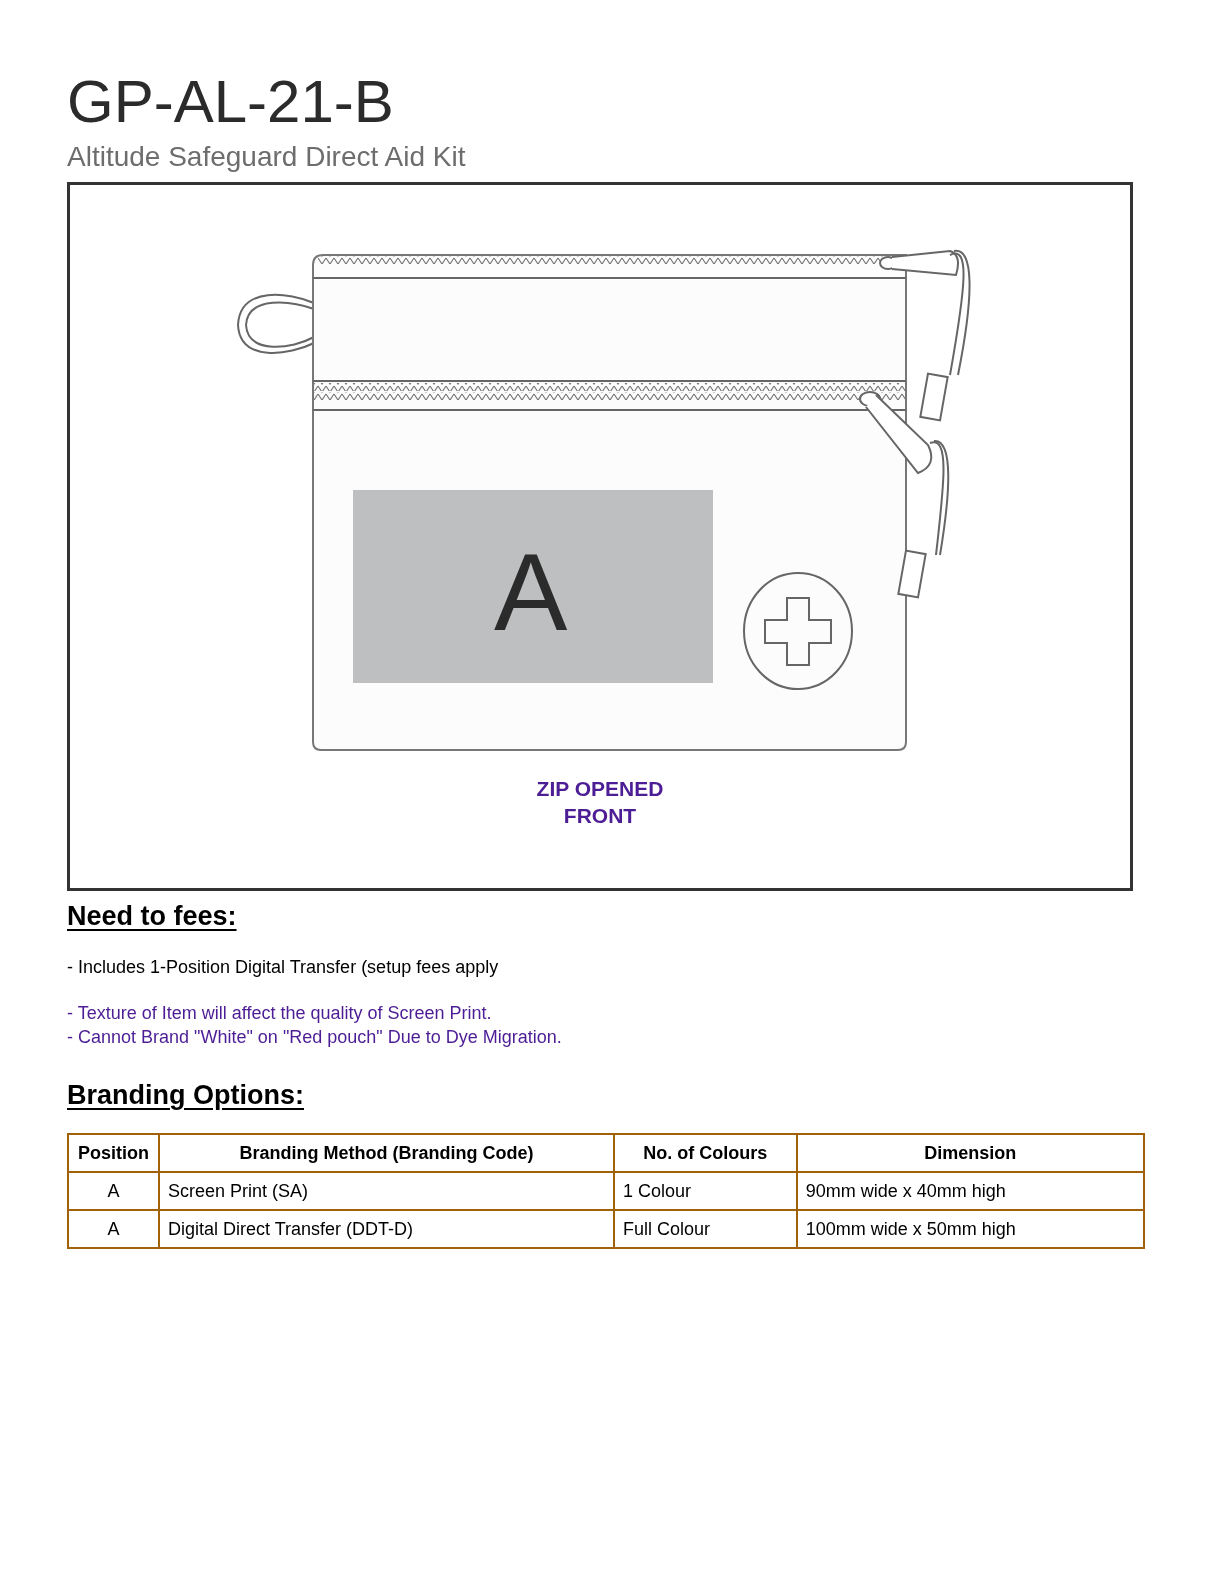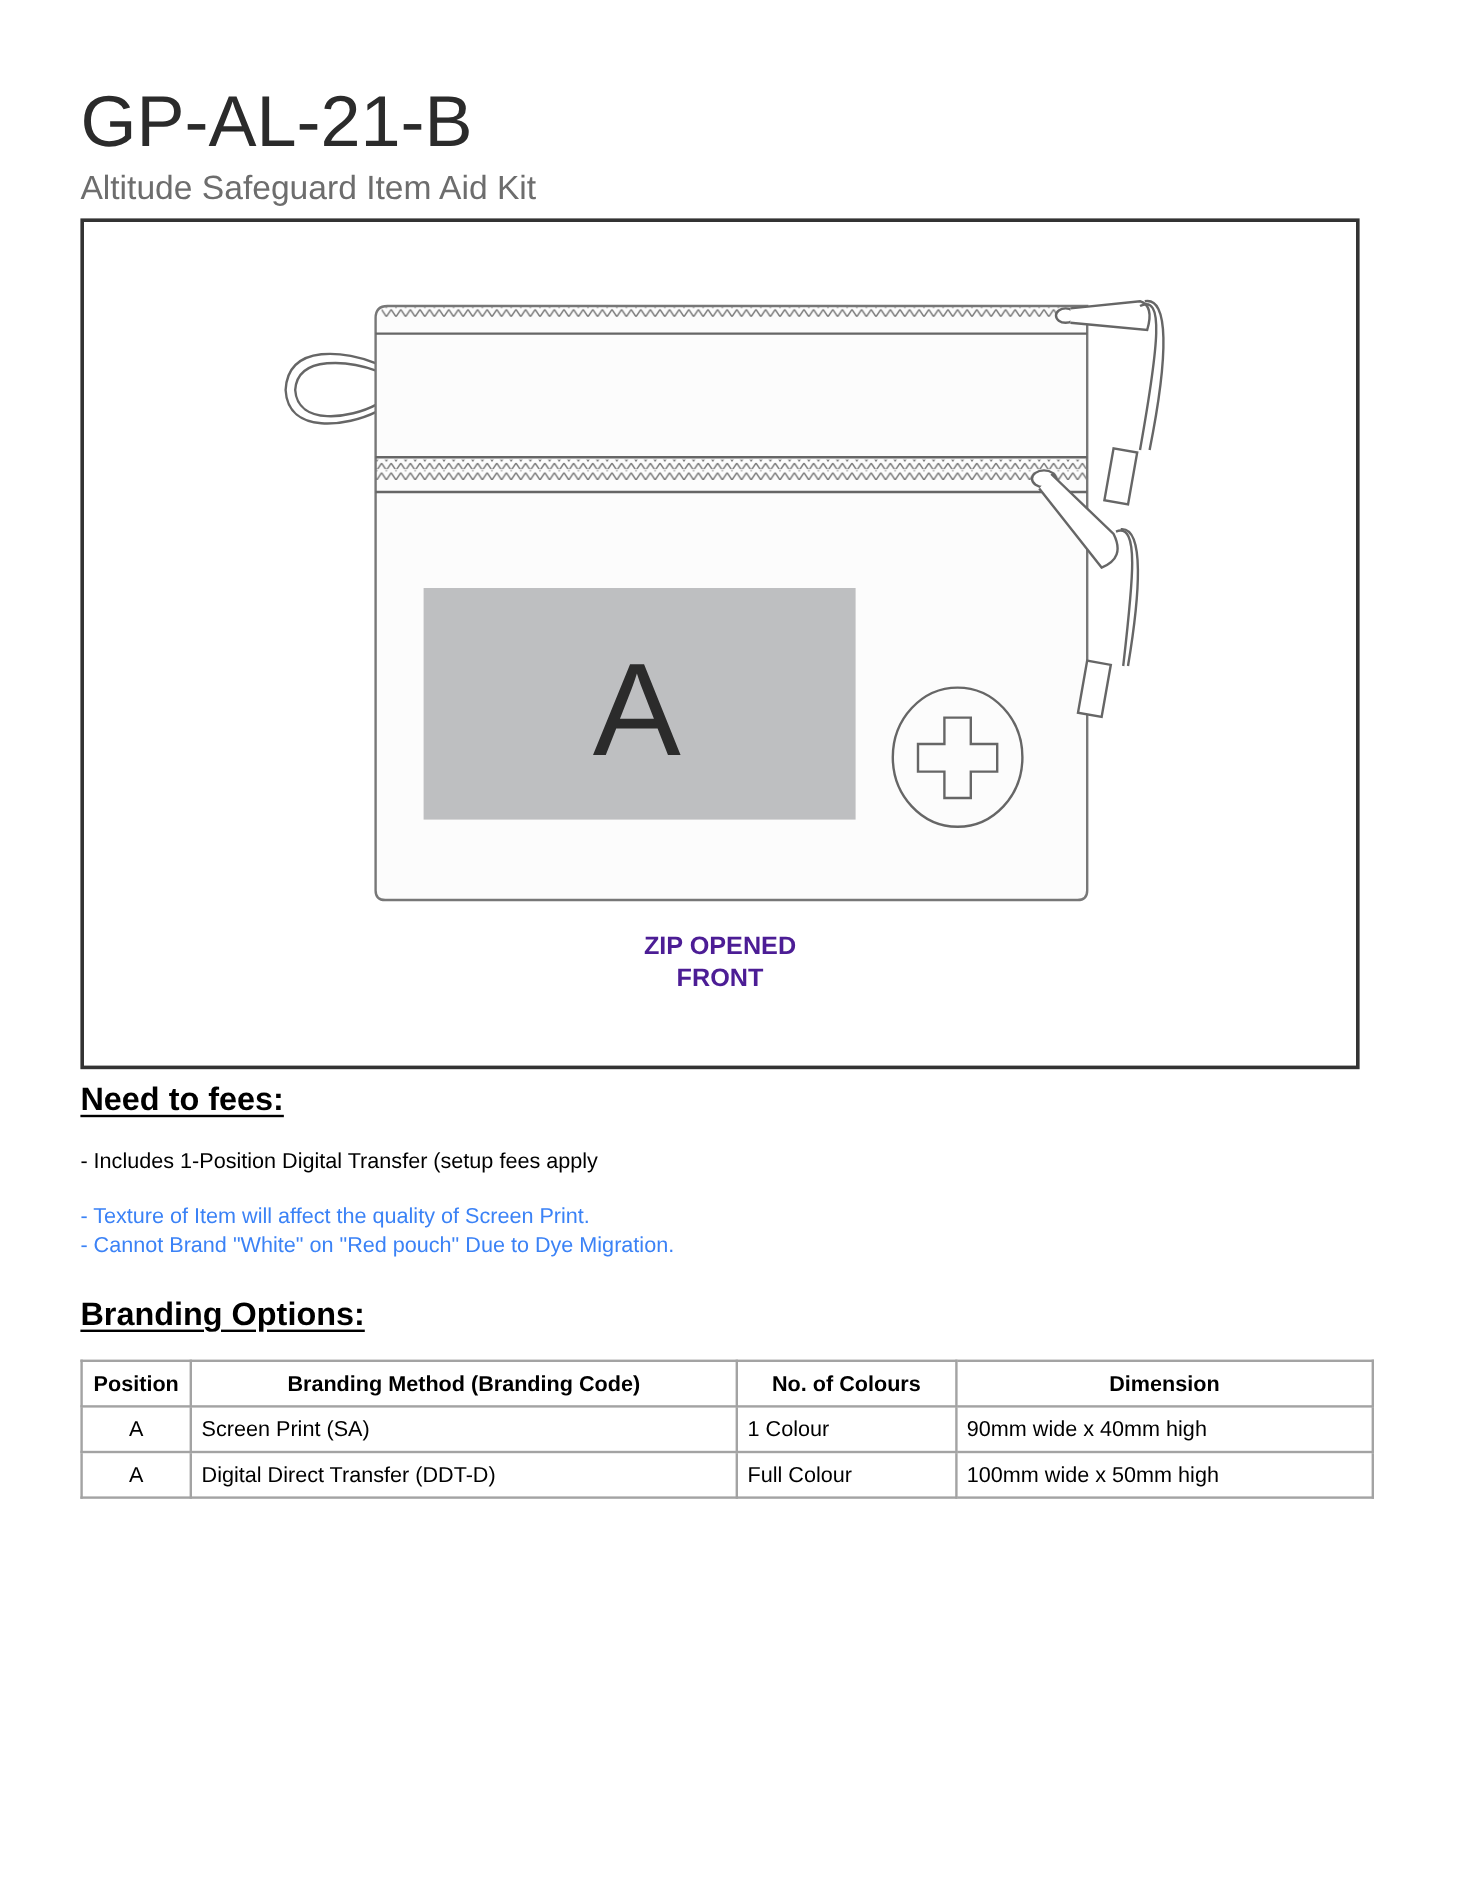--- a/index.html
+++ b/index.html
@@ -7,32 +7,32 @@
   .product-code { position: absolute; left: 67px; top: 72px; font-size: 60px; font-weight: normal; color: #2b2b2b; letter-spacing: 0px; line-height: 1; margin: 0; }
   .product-name { position: absolute; left: 67px; top: 143px; font-size: 28px; color: #6d6d6d; line-height: 1; margin: 0; }
   .frame { position: absolute; left: 67px; top: 182px; width: 1060px; height: 703px; border: 3px solid #333333; box-sizing: content-box; }
   .frame svg { position: absolute; left: 0; top: 0; }
   .view-label { position: absolute; left: 0; width: 100%; text-align: center; top: 590px; font-size: 21px; font-weight: bold; color: #4c1d95; line-height: 27px; }
   .view-label div { text-align: center; }
   .area-letter { position: absolute; font-size: 110px; color: #2b2b2b; line-height: 1; }
   .section-heading { position: absolute; left: 67px; font-size: 27px; font-weight: bold; text-decoration: underline; text-underline-offset: 4px; margin: 0; line-height: 1; color: #000; }
   .note { position: absolute; left: 67px; font-size: 18px; line-height: 1; }
   .note.black { color: #000; text-align: center; }
-  .note.red { color: #3b82f6; }
+  .note.red { color: #4c1d95; }
   table.branding { position: absolute; left: 67px; top: 1133px; width: 1078px; border-collapse: collapse; font-size: 18px; }
-  table.branding th, table.branding td { border: 2px solid #a3a3a3; height: 36px; padding: 0 8px; }
+  table.branding th, table.branding td { border: 2px solid #a16207; height: 36px; padding: 0 8px; }
   table.branding th { font-weight: bold; text-align: center; }
   table.branding td { text-align: left; }
   table.branding td.pos { text-align: center; }
 </style>
 </head>
 <body>
 
 <h1 class="product-code">GP-AL-21-B</h1>
-<div class="product-name">Altitude Safeguard Item Aid Kit</div>
+<div class="product-name">Altitude Safeguard Direct Aid Kit</div>
 
 <div class="frame">
   <svg width="1060" height="703" viewBox="0 0 1060 703">
     <defs>
       <pattern id="zig" width="8" height="8" patternUnits="userSpaceOnUse">
         <path d="M0 1 L4 7 L8 1" fill="none" stroke="#777" stroke-width="1.2"></path>
       </pattern>
     </defs>
 
     <g>

